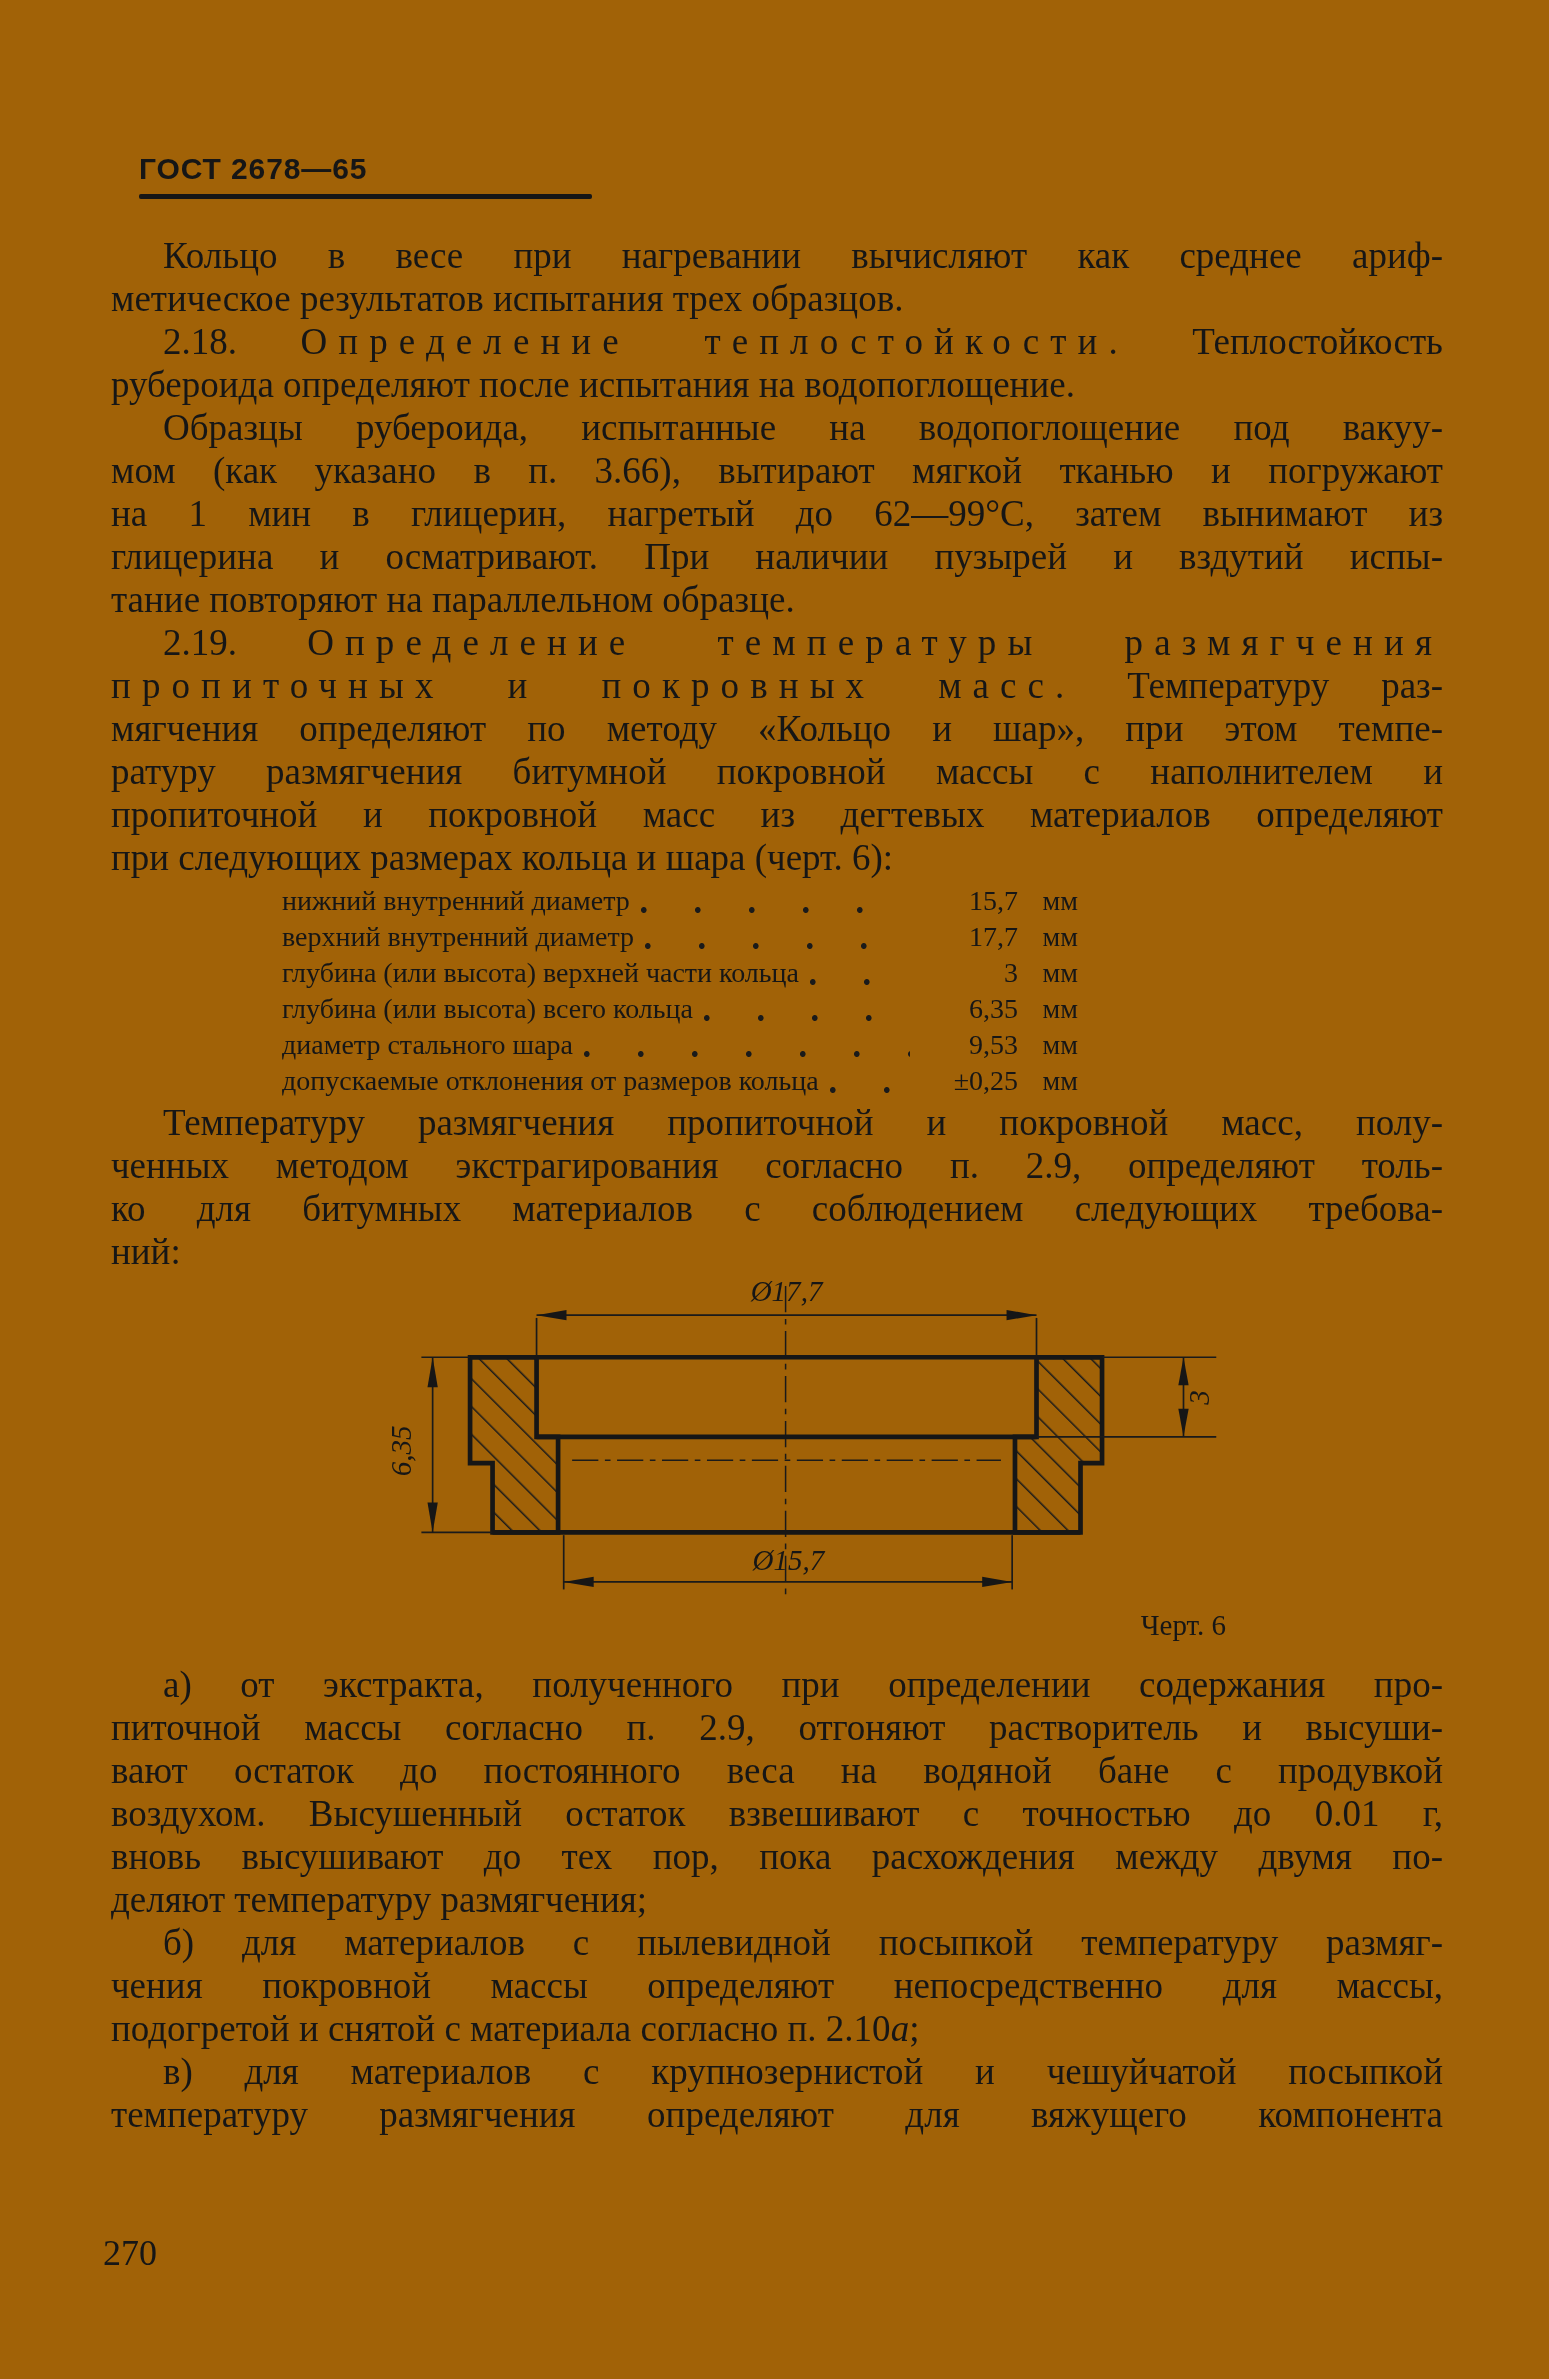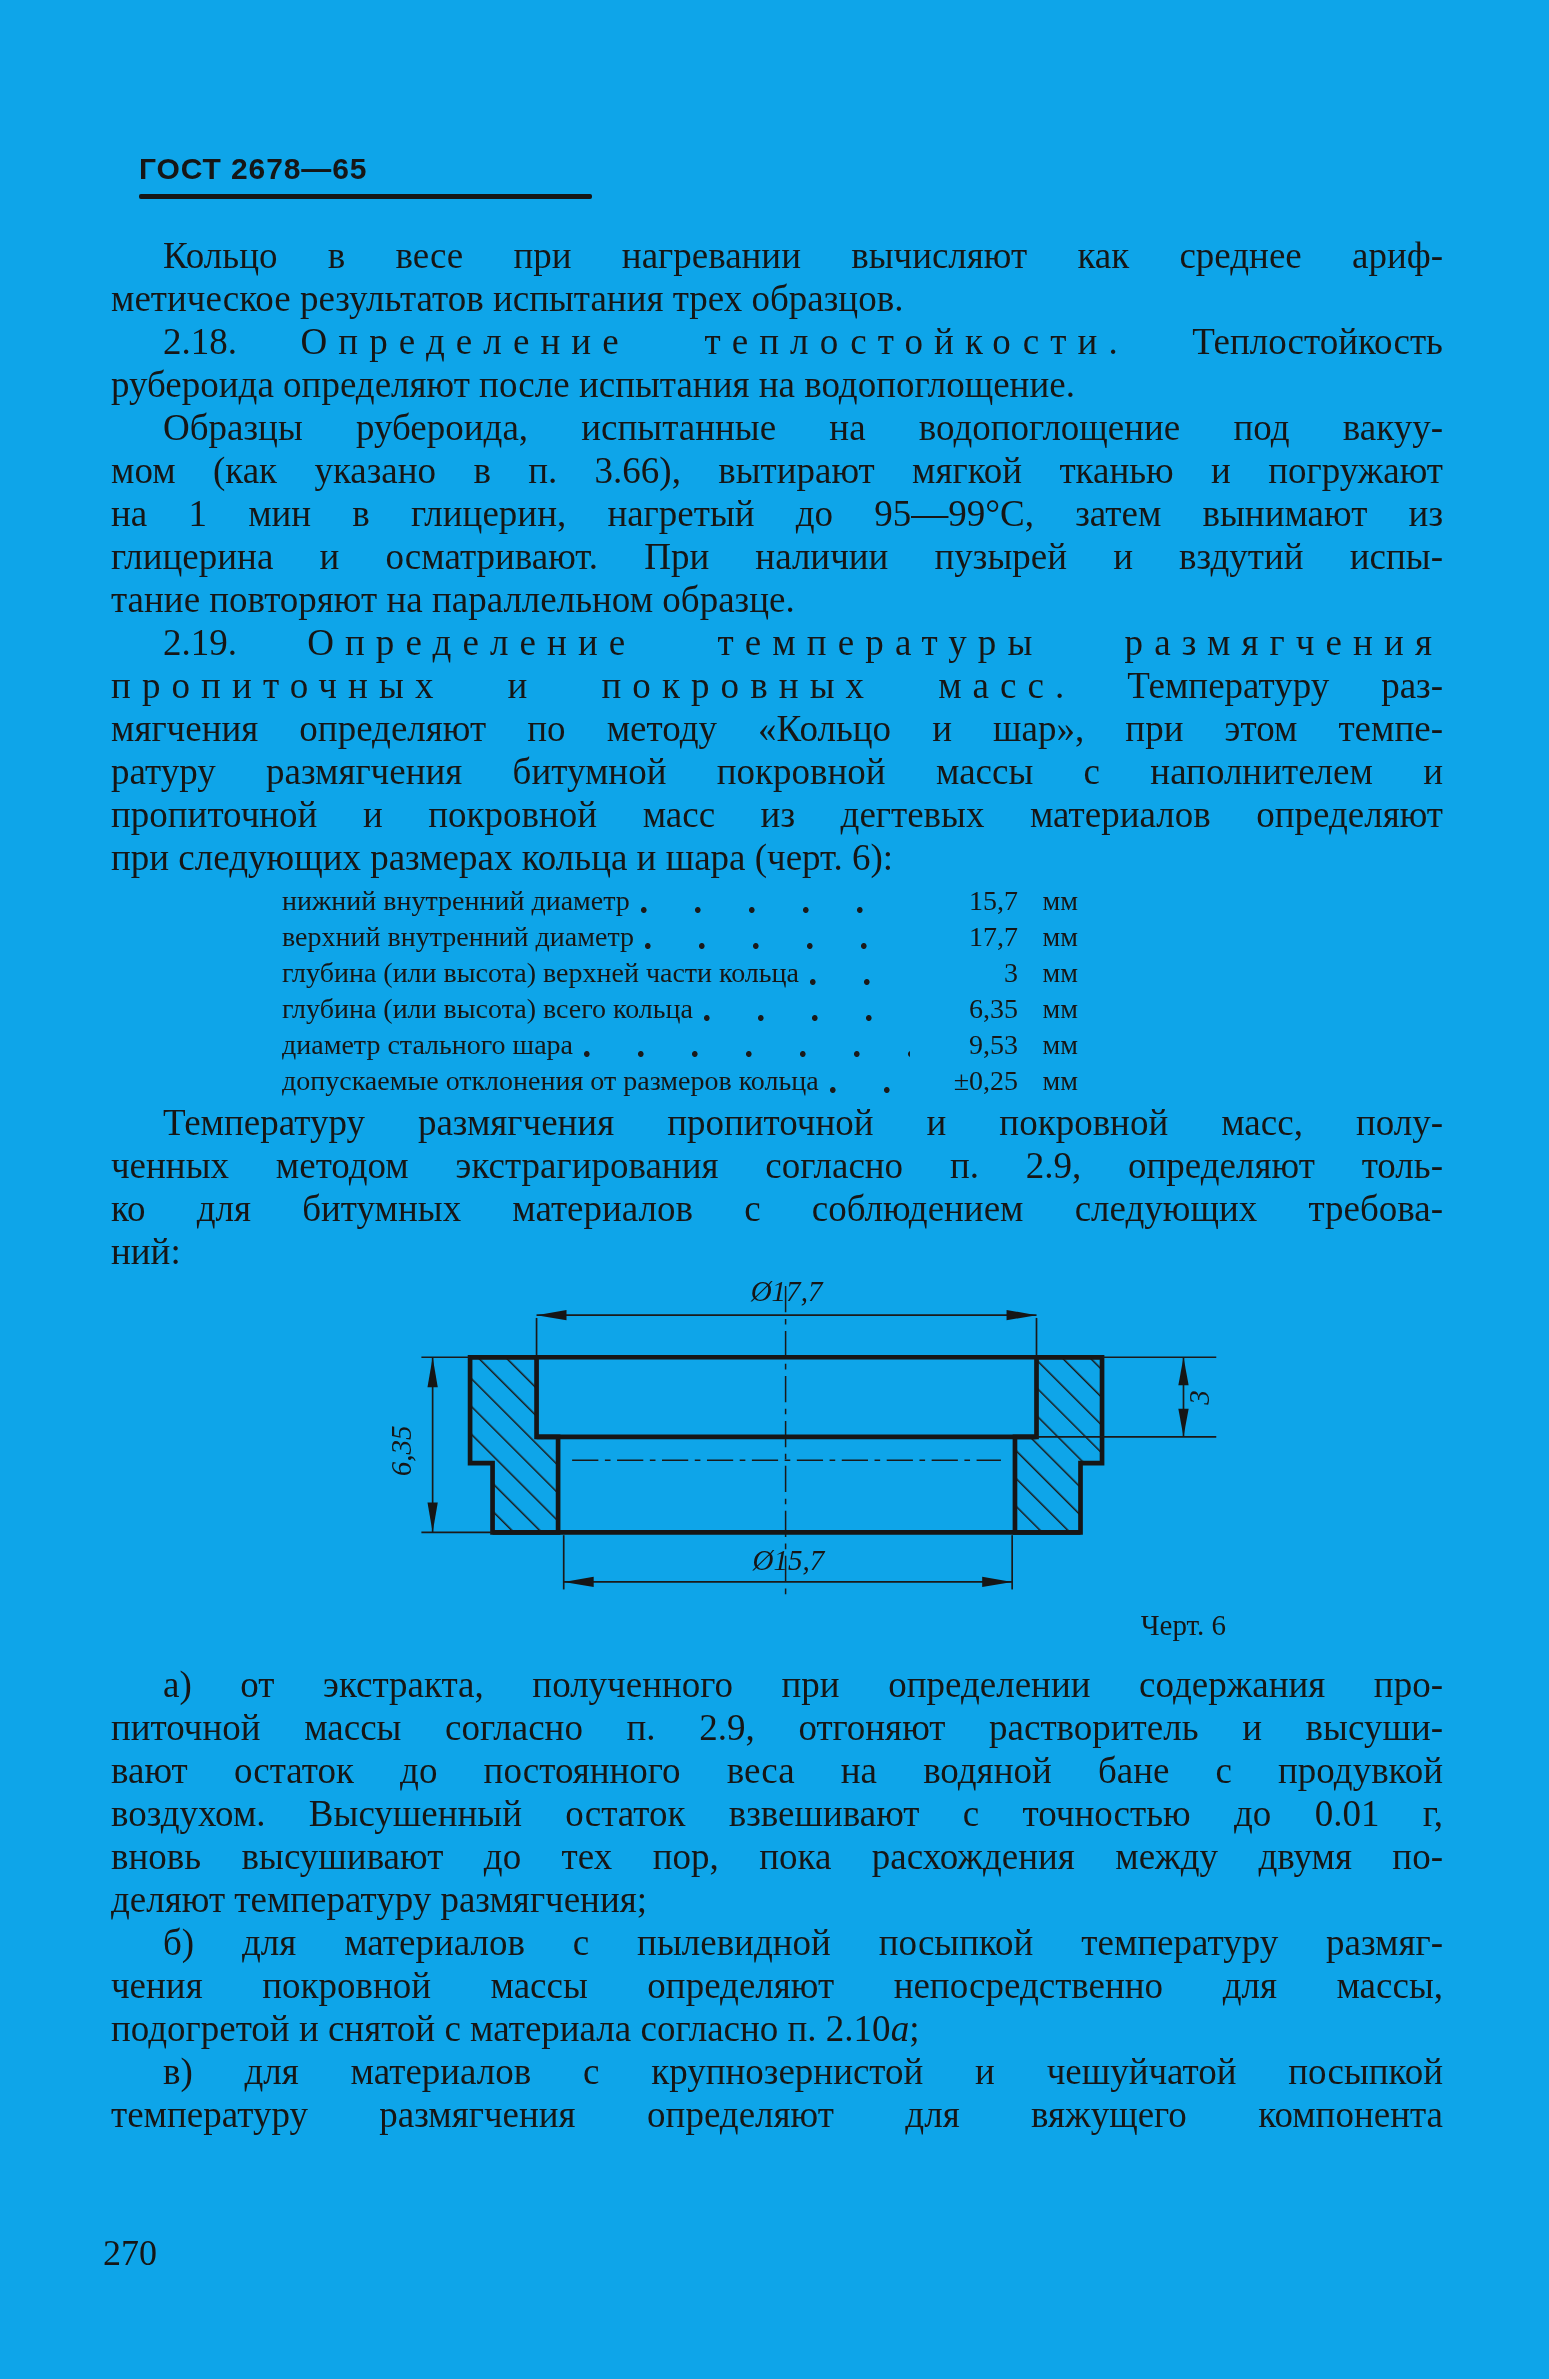--- a/index.html
+++ b/index.html
@@ -1,19 +1,19 @@
 <!DOCTYPE html>
 <html style="font-size:15px"><head>
 <meta charset="utf-8">
 <style>
   html,body{margin:0;padding:0;background:#e8e8e6;}
   .page{
     position:relative;
     width:1550px;height:2380px;
-    background:#0ea5e9;
+    background:#a16207;
     color:#161616;
     font-family:"Liberation Serif","DejaVu Serif",serif;
     overflow:hidden;
   }
   .header{position:absolute;left:139px;top:152px;}
   .header-text{
     font-family:"Liberation Sans","DejaVu Sans",sans-serif;
     font-weight:bold;font-size:30px;letter-spacing:0.9px;white-space:nowrap;
   }
   .header-rule{width:453px;height:4.7px;background:#161616;margin-top:8.4px;border-radius:1.9px;}
@@ -56,21 +56,21 @@
           <div class="line j ind"><span>Кольцо в весе при нагревании вычисляют как среднее ариф-</span></div>
           <div class="line"><span>метическое результатов испытания трех образцов.</span></div>
         </div>
         <div>
           <div class="line j ind"><span>2.18. </span><span class="sp">Определение теплостойкости.</span><span> Теплостойкость</span></div>
           <div class="line"><span>рубероида определяют после испытания на водопоглощение.</span></div>
         </div>
         <div>
           <div class="line j ind"><span>Образцы рубероида, испытанные на водопоглощение под вакуу-</span></div>
           <div class="line j"><span>мом (как указано в п. 3.66), вытирают мягкой тканью и погружают</span></div>
-          <div class="line j"><span>на 1 мин в глицерин, нагретый до 95—99°С, затем вынимают из</span></div>
+          <div class="line j"><span>на 1 мин в глицерин, нагретый до 62—99°С, затем вынимают из</span></div>
           <div class="line j"><span>глицерина и осматривают. При наличии пузырей и вздутий испы-</span></div>
           <div class="line"><span>тание повторяют на параллельном образце.</span></div>
         </div>
         <div>
           <div class="line j ind"><span>2.19. </span><span class="sp">Определение температуры размягчения</span></div>
           <div class="line j"><span class="sp">пропиточных и покровных масс.</span><span> Температуру раз-</span></div>
           <div class="line j"><span>мягчения определяют по методу «Кольцо и шар», при этом темпе-</span></div>
           <div class="line j"><span>ратуру размягчения битумной покровной массы с наполнителем и</span></div>
           <div class="line j"><span>пропиточной и покровной масс из дегтевых материалов определяют</span></div>
           <div class="line"><span>при следующих размерах кольца и шара (черт. 6):</span></div>

